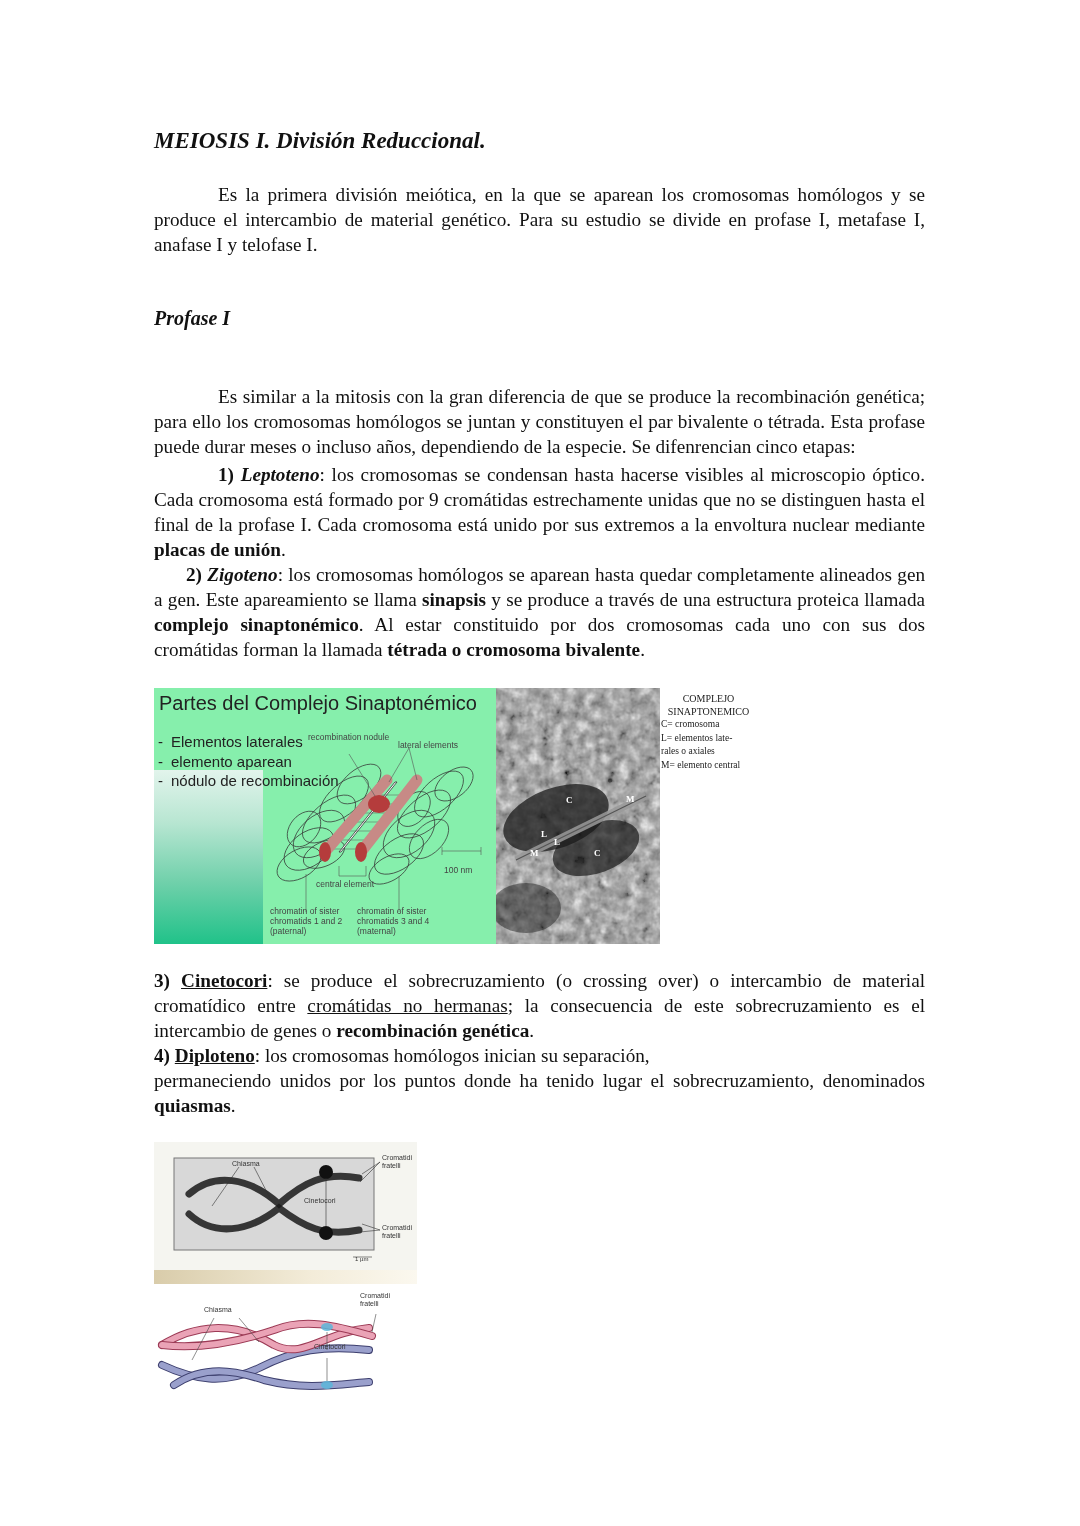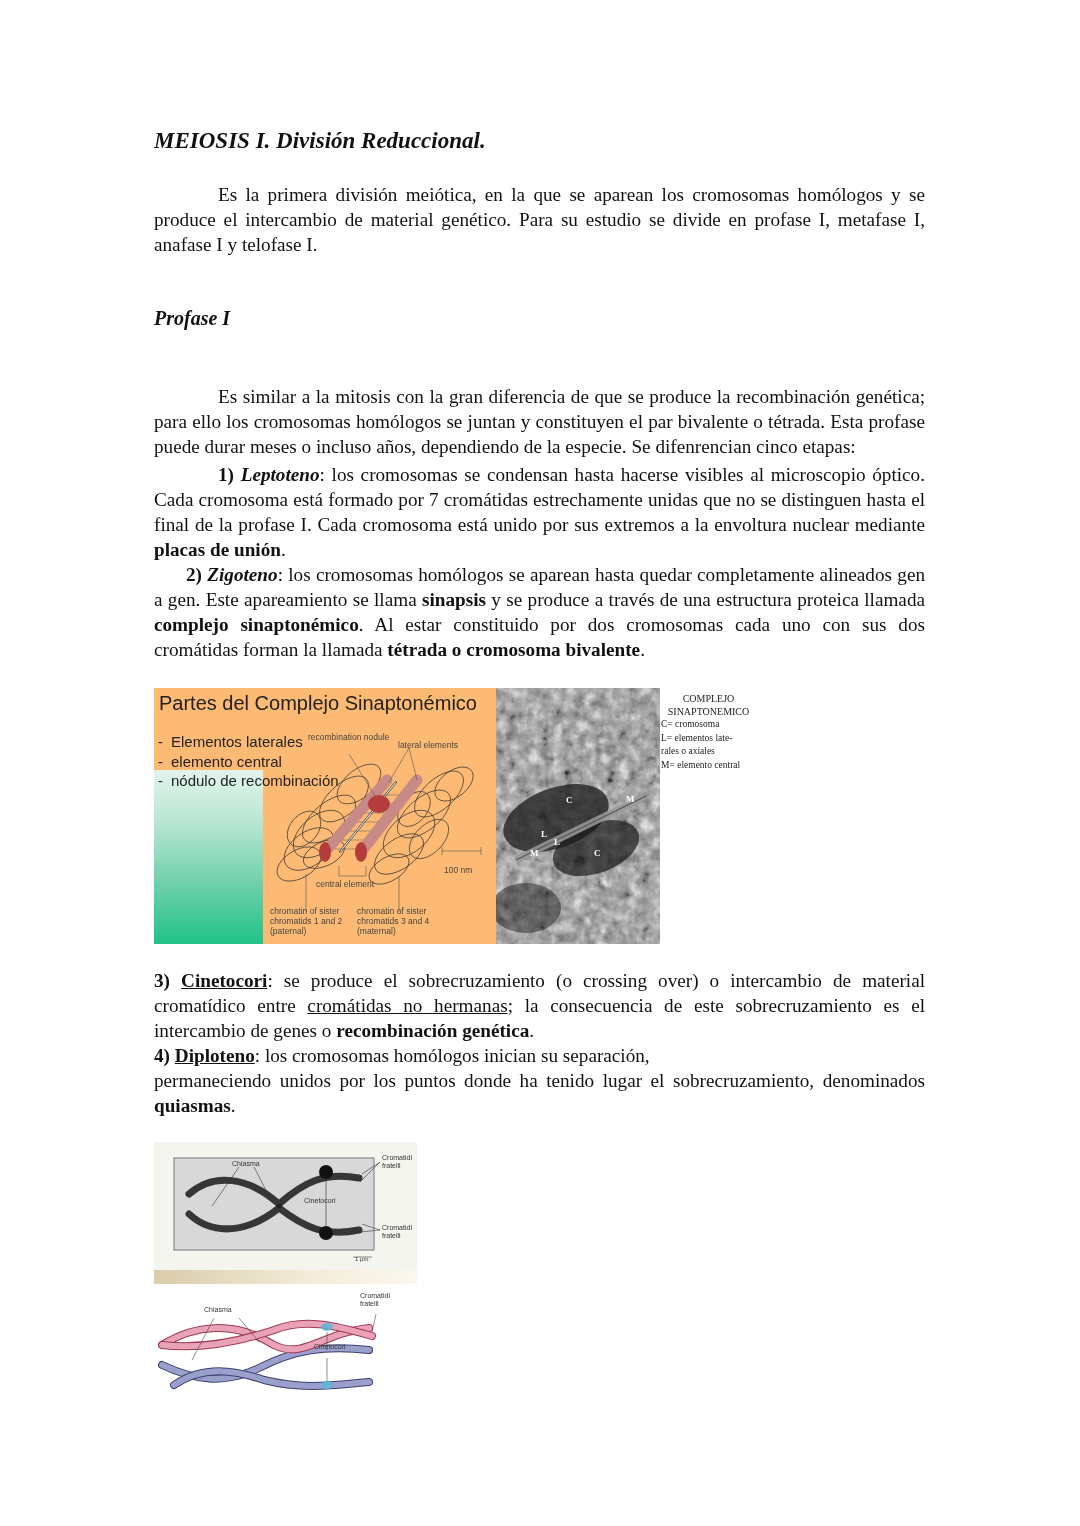--- a/index.html
+++ b/index.html
@@ -12,21 +12,21 @@
   .indent { text-indent: 64px; }
   .p1 { top: 182px; }
   .p2 { top: 364px; margin-top: 20px; }
   .p3 { top: 462px; }
   .p4 { top: 562px; text-indent: 32px; }
   .p5 { top: 968px; }
   b { font-weight: bold; }
   u { text-decoration: underline; }
 
   
-  .fig1 { position: absolute; left: 154px; top: 688px; width: 370px; height: 256px; background: #fdba74; overflow: hidden; }
+  .fig1 { position: absolute; left: 154px; top: 688px; width: 370px; height: 256px; background: #86efac; overflow: hidden; }
   .fig1-title { position: absolute; left: 5px; top: 4px; font-family: "Liberation Sans", "DejaVu Sans", sans-serif; font-size: 20px; color: #222; white-space: nowrap; }
   .fig1-green { position: absolute; left: 0; top: 82px; width: 109px; height: 174px;
                 background: linear-gradient(to bottom, #e2f4ec 0%, #b8e6d2 30%, #6fd0aa 65%, #20c289 100%); }
   .fig1-list { position: absolute; left: 4px; top: 44px; font-family: "Liberation Sans", "DejaVu Sans", sans-serif; font-size: 15px; line-height: 19.5px; color: #222; }
   .fig1-list div { padding-left: 13px; position: relative; }
   .fig1-list .dash { position: absolute; left: 0; }
   .fig1-svg { position: absolute; left: 105px; top: 36px; }
   .fig1-label { position: absolute; font-family: "Liberation Sans", "DejaVu Sans", sans-serif; font-size: 8.5px; color: #444; line-height: 10px; white-space: nowrap; }
 
   
@@ -45,37 +45,37 @@
 
 <div class="page">
   <h1 class="h1">MEIOSIS I.  División Reduccional.</h1>
 
   <p class="para indent p1">Es la primera división meiótica, en la que se aparean los cromosomas homólogos y se produce el intercambio de material genético. Para su estudio se divide en profase I, metafase I, anafase I y telofase I.</p>
 
   <h2 class="h2">Profase I</h2>
 
   <p class="para indent p2">Es similar a la mitosis con la gran diferencia de que se produce la recombinación genética; para ello los cromosomas homólogos se juntan y constituyen el par bivalente o tétrada. Esta profase puede durar meses o incluso años, dependiendo de la especie. Se difenrencian cinco etapas:</p>
 
-  <p class="para indent p3"><b>1)</b> <b><i>Leptoteno</i></b><span>: los cromosomas se condensan hasta hacerse visibles al microscopio óptico. Cada cromosoma está formado por 7 cromátidas estrechamente unidas que no se distinguen hasta el final de la profase I. Cada cromosoma está unido por sus extremos a la envoltura nuclear mediante </span><b>placas de unión</b><span>.</span></p>
+  <p class="para indent p3"><b>1)</b> <b><i>Leptoteno</i></b><span>: los cromosomas se condensan hasta hacerse visibles al microscopio óptico. Cada cromosoma está formado por 9 cromátidas estrechamente unidas que no se distinguen hasta el final de la profase I. Cada cromosoma está unido por sus extremos a la envoltura nuclear mediante </span><b>placas de unión</b><span>.</span></p>
 
   <p class="para p4"><b>2)</b> <b><i>Zigoteno</i></b><span>: los cromosomas homólogos se aparean hasta quedar completamente alineados gen a gen. Este apareamiento se llama </span><b>sinapsis</b><span> y se produce a través de una estructura proteica llamada </span><b>complejo sinaptonémico</b><span>. Al estar constituido por dos cromosomas cada uno con sus dos cromátidas forman la llamada </span><b>tétrada o cromosoma bivalente</b><span>.</span></p>
 
   <div class="para p5">
     <div style="text-align:justify"><b>3)</b> <b><u>Cinetocori</u></b><span>: se produce el sobrecruzamiento (o crossing over) o intercambio de material cromatídico entre </span><u>cromátidas no hermanas</u><span>; la consecuencia de este sobrecruzamiento es el intercambio de genes o </span><b>recombinación genética</b><span>.</span></div>
     <div><b>4)</b> <b><u>Diploteno</u></b><span>: los cromosomas homólogos inician su separación,</span></div>
     <div style="text-align:justify"><span>permaneciendo unidos por los puntos donde ha tenido lugar el sobrecruzamiento, denominados </span><b>quiasmas</b><span>.</span></div>
   </div>
 </div>
 
 <div class="fig1">
   <div class="fig1-green"></div>
   <div class="fig1-title">Partes del Complejo Sinaptonémico</div>
   <div class="fig1-list">
     <div><span class="dash">-</span><span>Elementos laterales</span></div>
-    <div><span class="dash">-</span><span>elemento central</span></div>
+    <div><span class="dash">-</span><span>elemento aparean</span></div>
     <div><span class="dash">-</span><span>nódulo de recombinación</span></div>
   </div>
   <svg class="fig1-svg" width="237" height="220" viewBox="0 0 237 220">
 
     <g fill="none" stroke="#333" stroke-width="0.7">
       <ellipse cx="60" cy="110" rx="30" ry="18" transform="rotate(-40 60 110)"></ellipse>
       <ellipse cx="70" cy="95" rx="32" ry="16" transform="rotate(-40 70 95)"></ellipse>
       <ellipse cx="50" cy="125" rx="28" ry="17" transform="rotate(-35 50 125)"></ellipse>
       <ellipse cx="85" cy="75" rx="30" ry="15" transform="rotate(-42 85 75)"></ellipse>
       <ellipse cx="40" cy="140" rx="24" ry="14" transform="rotate(-30 40 140)"></ellipse>

